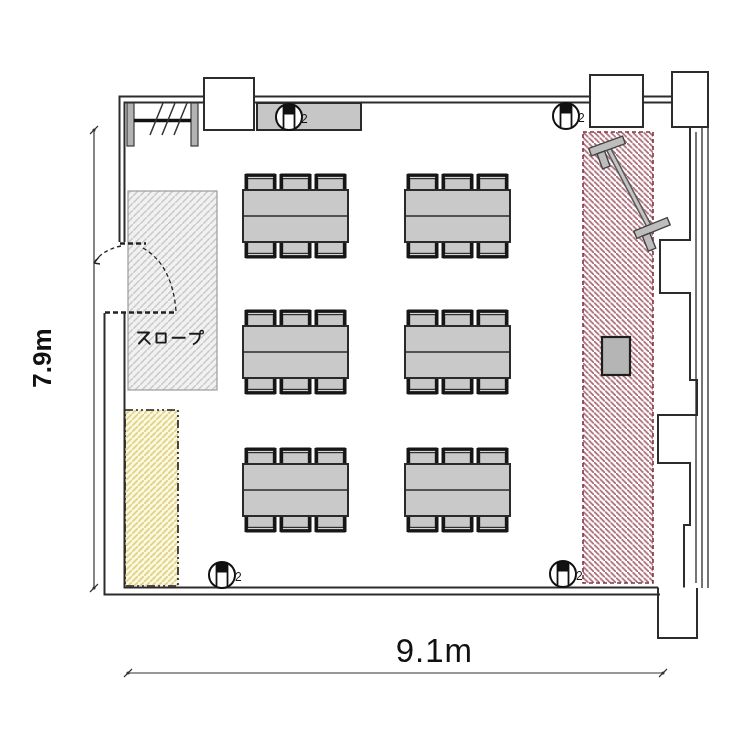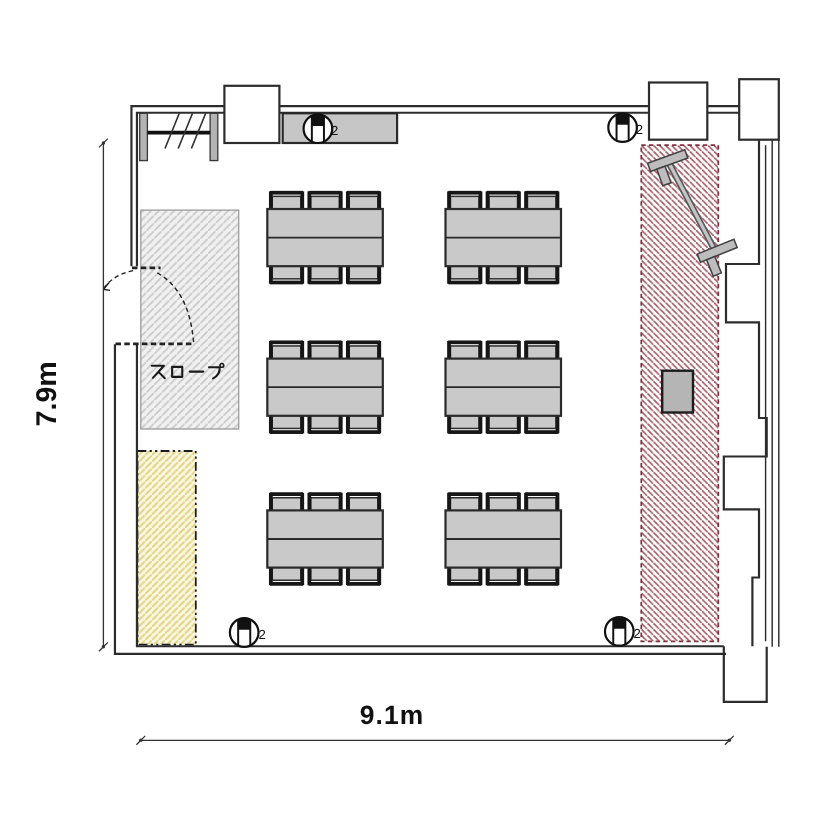--- a/index.html
+++ b/index.html
@@ -7,22 +7,22 @@
     position:relative;width:750px;height:750px;background:#ffffff;overflow:hidden;
     font-family:"Liberation Sans", sans-serif;
   }
   .plan svg{position:absolute;left:0;top:0;}
   .lbl{position:absolute;color:#111;}
   .dim-v{
     left:2px;top:344px;width:80px;height:28px;line-height:28px;text-align:center;
     font-size:26px;font-weight:bold;transform:rotate(-90deg);
   }
   .dim-h{
-    left:327px;top:636px;width:146px;height:30px;line-height:30px;text-align:left;
-    font-size:24px;font-weight:bold;letter-spacing:1px;
+    left:327px;top:636px;width:146px;height:30px;line-height:30px;text-align:right;
+    font-size:33px;font-weight:normal;letter-spacing:1px;
   }
   .slope-lbl{
     left:134px;top:327px;width:86px;height:20px;line-height:20px;
     font-size:13px;letter-spacing:3px;color:transparent;text-decoration:underline; 
   }
   .fix-lbl{width:16px;height:14px;line-height:14px;font-size:12px;}
   .fix-tl{left:301px;top:112px;}
   .fix-tr{left:578px;top:111px;}
   .fix-bl{left:235px;top:570px;}
   .fix-br{left:576px;top:569px;}

